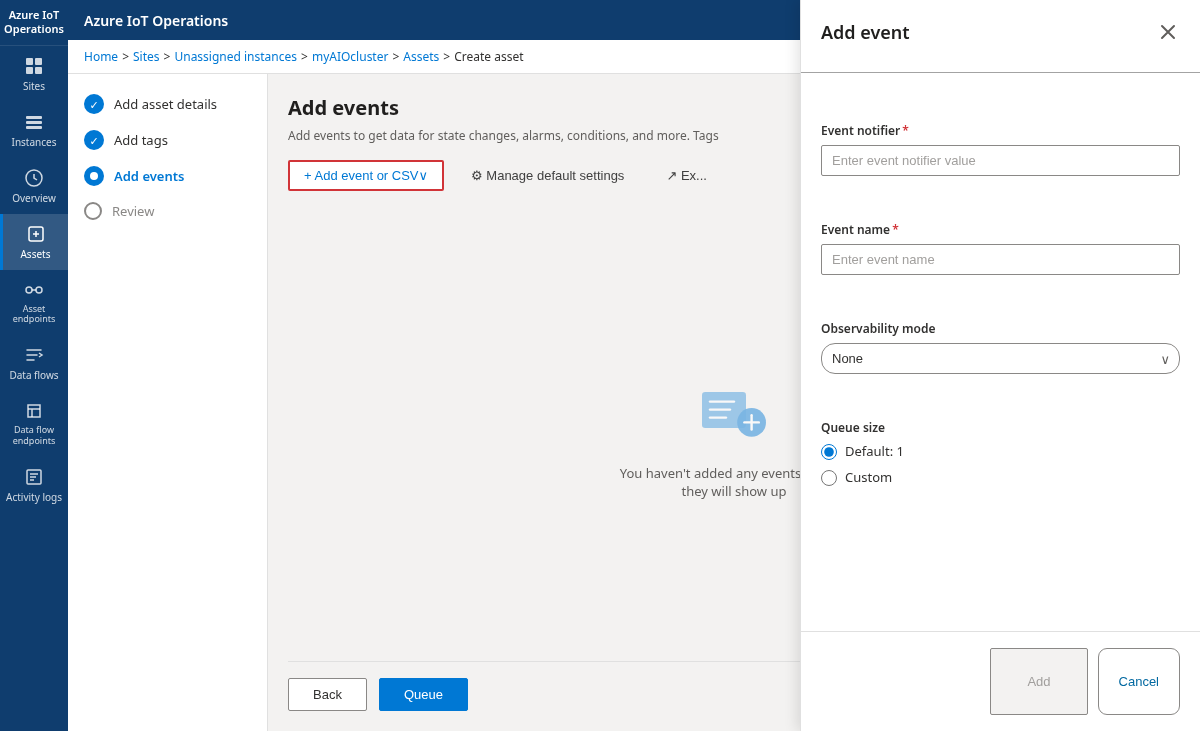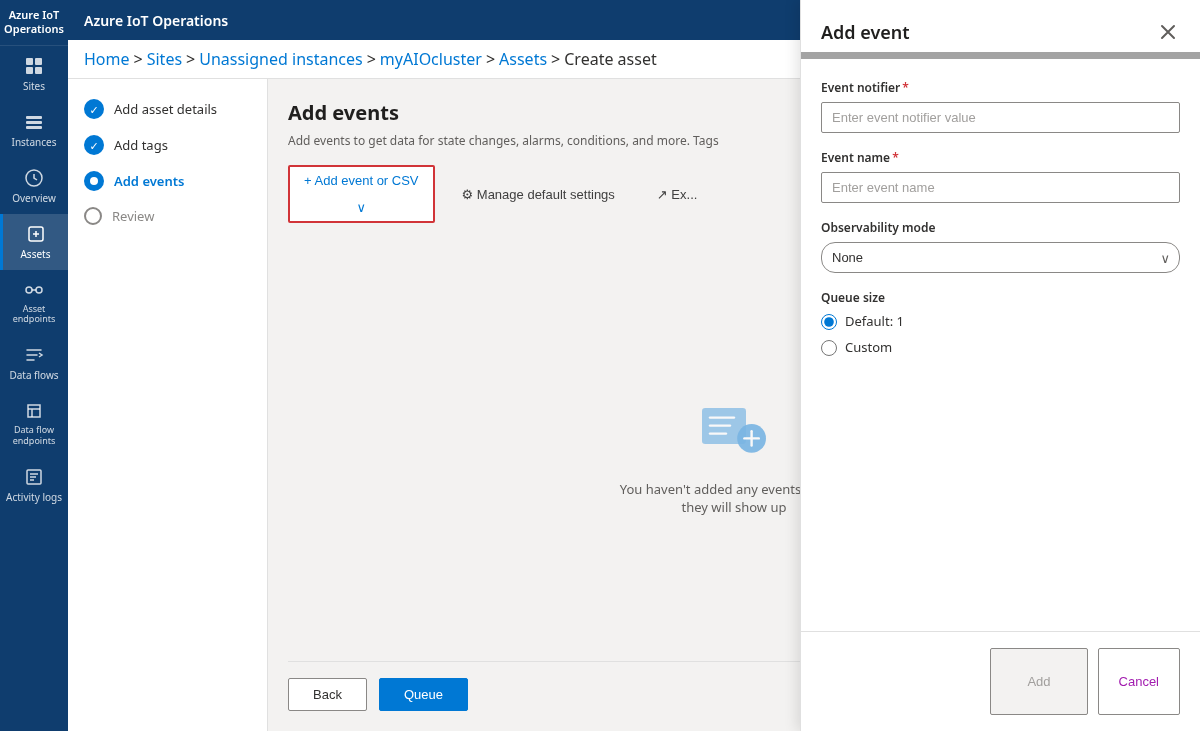--- a/index.html
+++ b/index.html
@@ -66,21 +66,21 @@
       font-size: 14px;
       font-weight: 600;
       height: 40px;
       display: flex;
       align-items: center;
     }
 
     .breadcrumb {
       background: white;
       padding: 8px 16px;
-      font-size: 16px;
+      font-size: 12px;
       color: #0078d4;
       border-bottom: 1px solid #e0e0e0;
       display: flex;
       align-items: center;
       gap: 4px;
     }
     .breadcrumb span { color: #323130; }
     .breadcrumb a { color: #0078d4; text-decoration: none; cursor: pointer; }
 
     .content-body {
@@ -158,29 +158,28 @@
     .toolbar {
       display: flex;
       align-items: center;
       gap: 12px;
       margin-bottom: 16px;
     }
 
     .btn-outline-red {
       display: flex;
       align-items: center;
-      gap: 12px;
+      gap: 0;
       padding: 6px 14px;
       border: 2px solid #d13438;
       background: white;
       color: #0078d4;
       font-size: 13px;
       cursor: pointer;
       border-radius: 2px;
-      flex-direction: column;
     }
 
     .btn-manage {
       display: flex;
       align-items: center;
       gap: 6px;
       padding: 6px 14px;
       border: 1px solid transparent;
       background: transparent;
       color: #404040;
@@ -245,22 +244,22 @@
       box-shadow: -4px 0 12px rgba(0,0,0,0.1);
       display: flex;
       flex-direction: column;
       z-index: 10;
     }
 
     .panel-header {
       display: flex;
       justify-content: space-between;
       align-items: center;
-      padding: 20px 20px 8px;
-      border-bottom: 7px solid #a3a3a3;
+      padding: 20px 20px 28px;
+      border-bottom: 1px solid #a3a3a3;
     }
 
     .panel-title {
       font-size: 18px;
       font-weight: 600;
       color: #201f1e;
     }
 
     .close-btn {
       background: none;
@@ -285,20 +284,21 @@
     .form-group {
       display: flex;
       flex-direction: column;
       gap: 6px;
     }
 
     .form-label {
       font-size: 12px;
       font-weight: 600;
       color: #323130;
+      margin-top: 29px;
     }
 
     .required-star {
       color: #d13438;
       margin-left: 2px;
     }
 
     .form-input {
       padding: 7px 10px;
       border: 1px solid #8a8886;
@@ -372,24 +372,24 @@
       color: #a19f9d;
       font-size: 13px;
       cursor: pointer;
       border-radius: 2px;
     }
 
     .btn-cancel {
       padding: 25px 20px;
       background: white;
       border: 1px solid #8a8886;
-      color: #a21caf;
-      font-size: 13px;
-      cursor: pointer;
-      border-radius: 2px;
+      color: #0369a1;
+      font-size: 13px;
+      cursor: pointer;
+      border-radius: 9px;
     }
 
     .active-left-border {
       border-left: 3px solid #0078d4;
     }
 
     
     .illustration {
       opacity: 0.5;
     }

